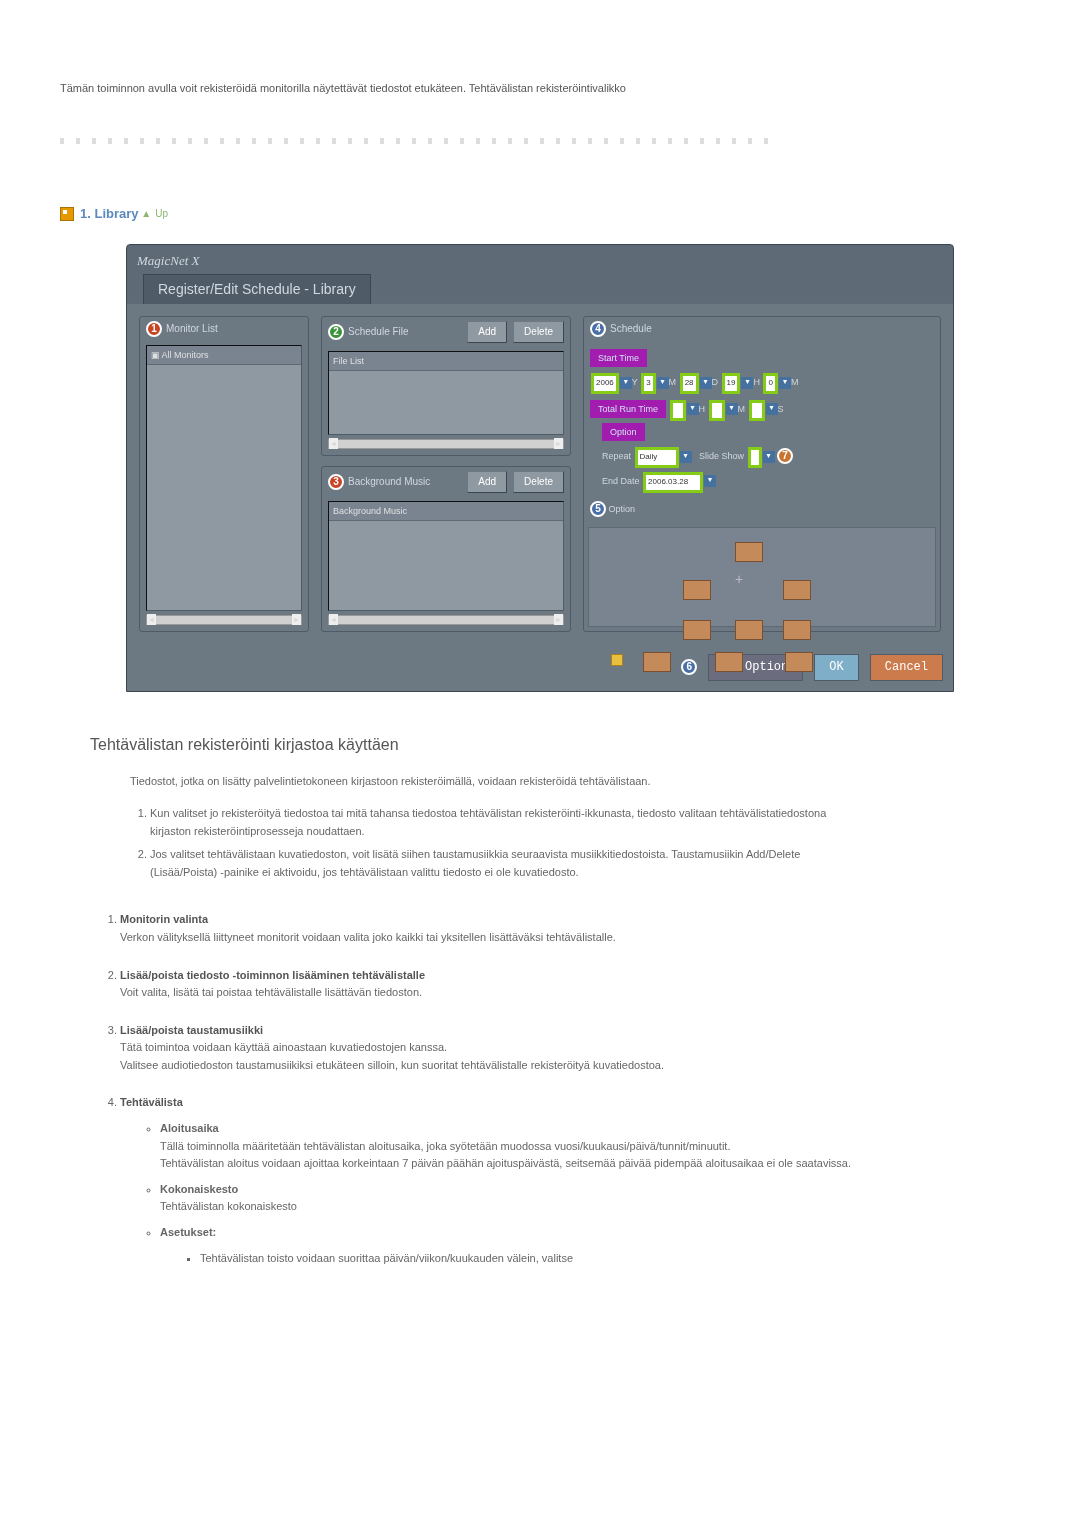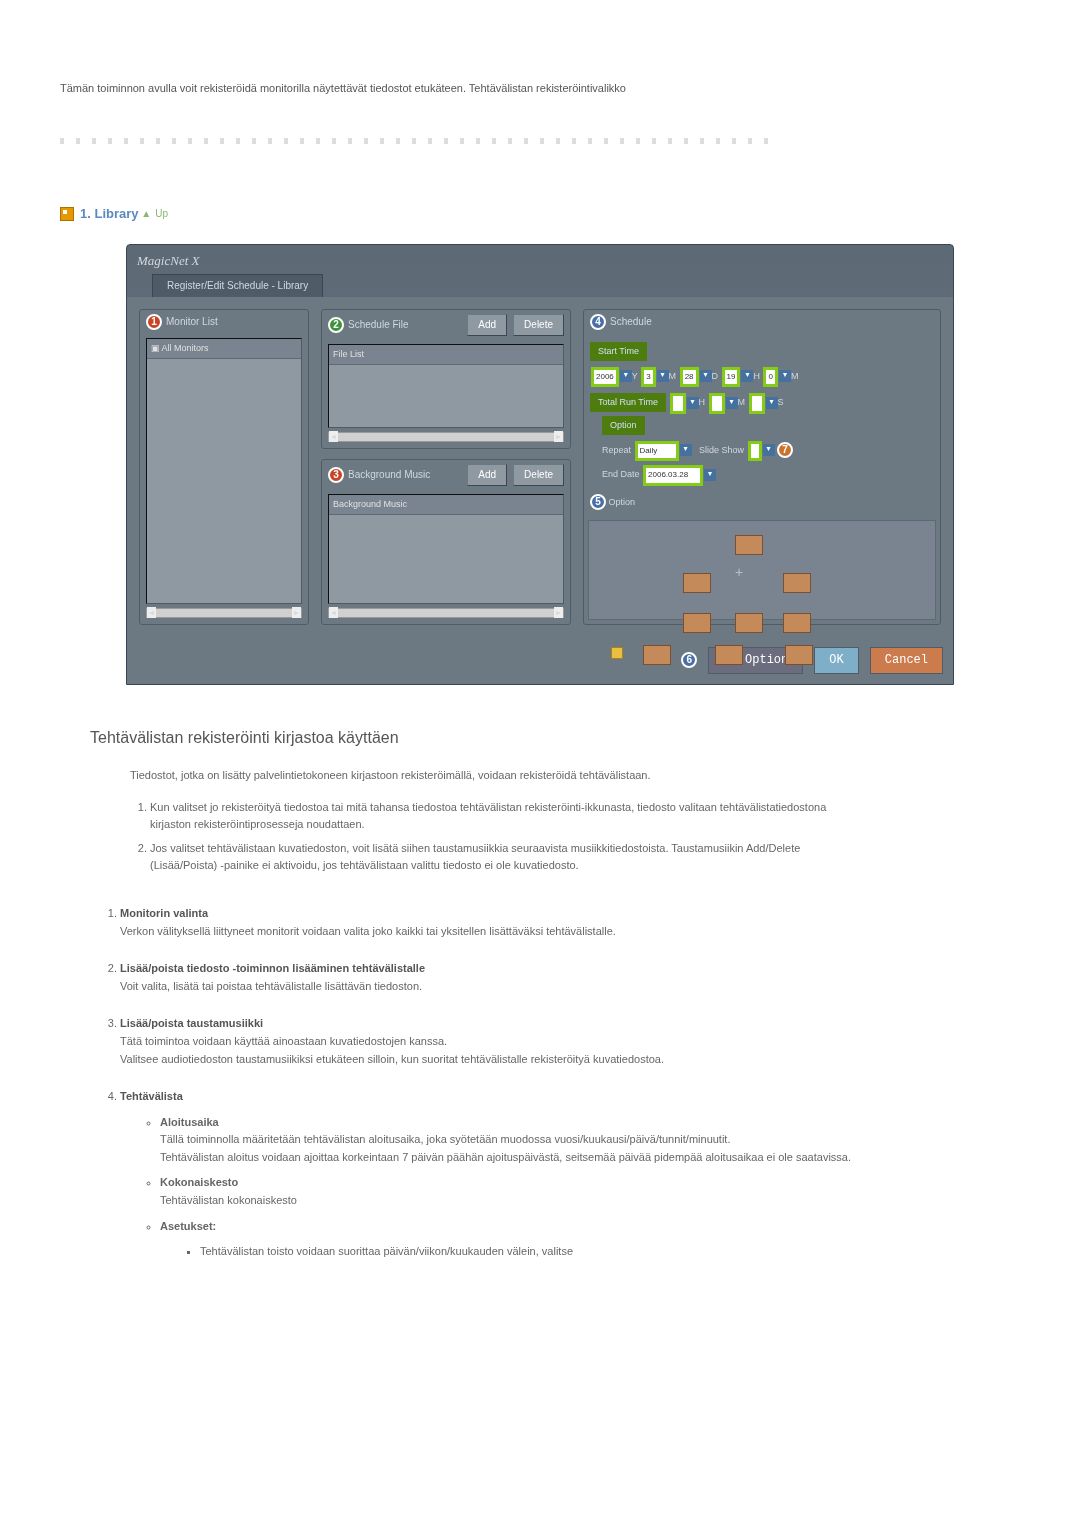--- a/index.html
+++ b/index.html
@@ -68,23 +68,23 @@
       padding: 6px 10px 2px 10px;
       font-style: italic;
       color: #d0d8e0;
       font-size: 13px;
       font-family: Georgia, serif;
     }
     .ss-tab {
       display: inline-block;
       background: #4f5b66;
       color: #d0d8e0;
-      font-size: 10px;
+      font-size: 14px;
       padding: 3px 14px;
-      margin: 0 25px;
+      margin: 0 16px;
       border: 1px solid #3a4651;
       border-bottom: none;
     }
     .ss-body {
       background: #6c7882;
       padding: 12px;
       display: flex;
       gap: 12px;
       min-height: 340px;
     }
@@ -168,21 +168,21 @@
       right: 0; top: -2px;
       font-size: 7px;
       background: #eee;
       padding: 0 1px;
     }
     .schedule-area {
       padding: 6px;
       font-size: 9px;
     }
     .blue-box {
-      background: #4d7c0f;
+      background: #a21caf;
       color: #d0e0f0;
       padding: 2px 8px;
       display: inline-block;
       margin: 2px 0;
       font-size: 9px;
     }
     .sel {
       background: #fff;
       color: #333;
       font-size: 8px;

